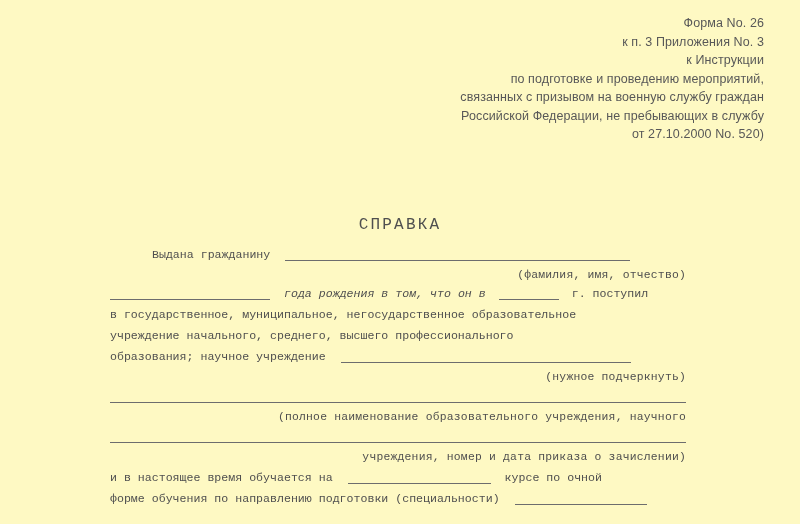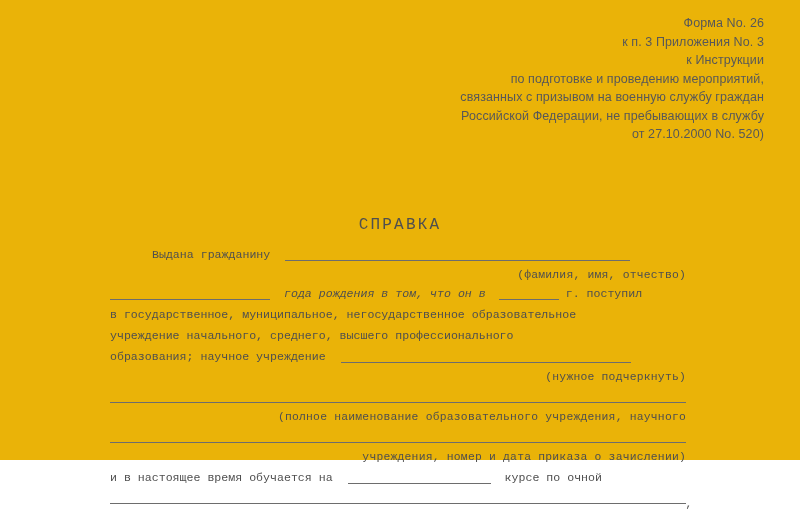--- a/index.html
+++ b/index.html
@@ -10,22 +10,22 @@
     width: 800px;
     height: 524px;
     background: #ffffff;
     font-family: "Liberation Sans", sans-serif;
     color: #4a4a4a;
     overflow: hidden;
   }
   .page {
     position: relative;
     width: 800px;
-    height: 460px;
-    background: #eab308;
+    height: 524px;
+    background: #fef9c3;
   }
 
   
   .header {
     position: absolute;
     top: 14px;
     right: 36px;
     width: 520px;
     text-align: right;
     font-family: "Liberation Sans", sans-serif;
@@ -126,21 +126,21 @@
     </div>
 
     <div class="line" style="height:18px;">
       <span class="caption" style="padding-left:130px;">(фамилия, имя, отчество)</span>
     </div>
 
     <div class="line">
       <span class="rule" style="width:160px;"></span>
       <span class="txt" style="margin-left:7px;font-style:italic;">года рождения в том, что он в</span>
       <span class="rule" style="width:60px; margin-left:6px;"></span>
-      <span class="txt" style="">г. поступил</span>
+      <span class="txt" style="margin-left:6px;">г. поступил</span>
     </div>
 
     <div class="line">
       <span class="txt">в  государственное,   муниципальное,   негосударственное  образовательное</span>
     </div>
     <div class="line">
       <span class="txt">учреждение    начального,     среднего,     высшего    профессионального</span>
     </div>
     <div class="line">
       <span class="txt">образования; научное учреждение</span>
@@ -166,20 +166,24 @@
     <div class="line" style="height:20px;">
       <span class="caption">учреждения, номер и дата приказа о зачислении)</span>
     </div>
 
     <div class="line">
       <span class="txt">и  в  настоящее  время  обучается  на</span>
       <span class="rule" style="width:143px; margin-left:8px;"></span>
       <span class="txt" style="margin-left:7px;">курсе по очной</span>
     </div>
 
+    <div class="line">
+      <span class="txt">форме обучения по направлению подготовки (специальности)</span>
+      <span class="rule" style="width:132px; margin-left:8px;"></span>
+    </div>
 
     <div class="line row" style="height:20px;">
       <span class="rule-full"></span>
       <span class="tiny-comma">,</span>
     </div>
 
   </div>
 </div>
 
 </body></html>

